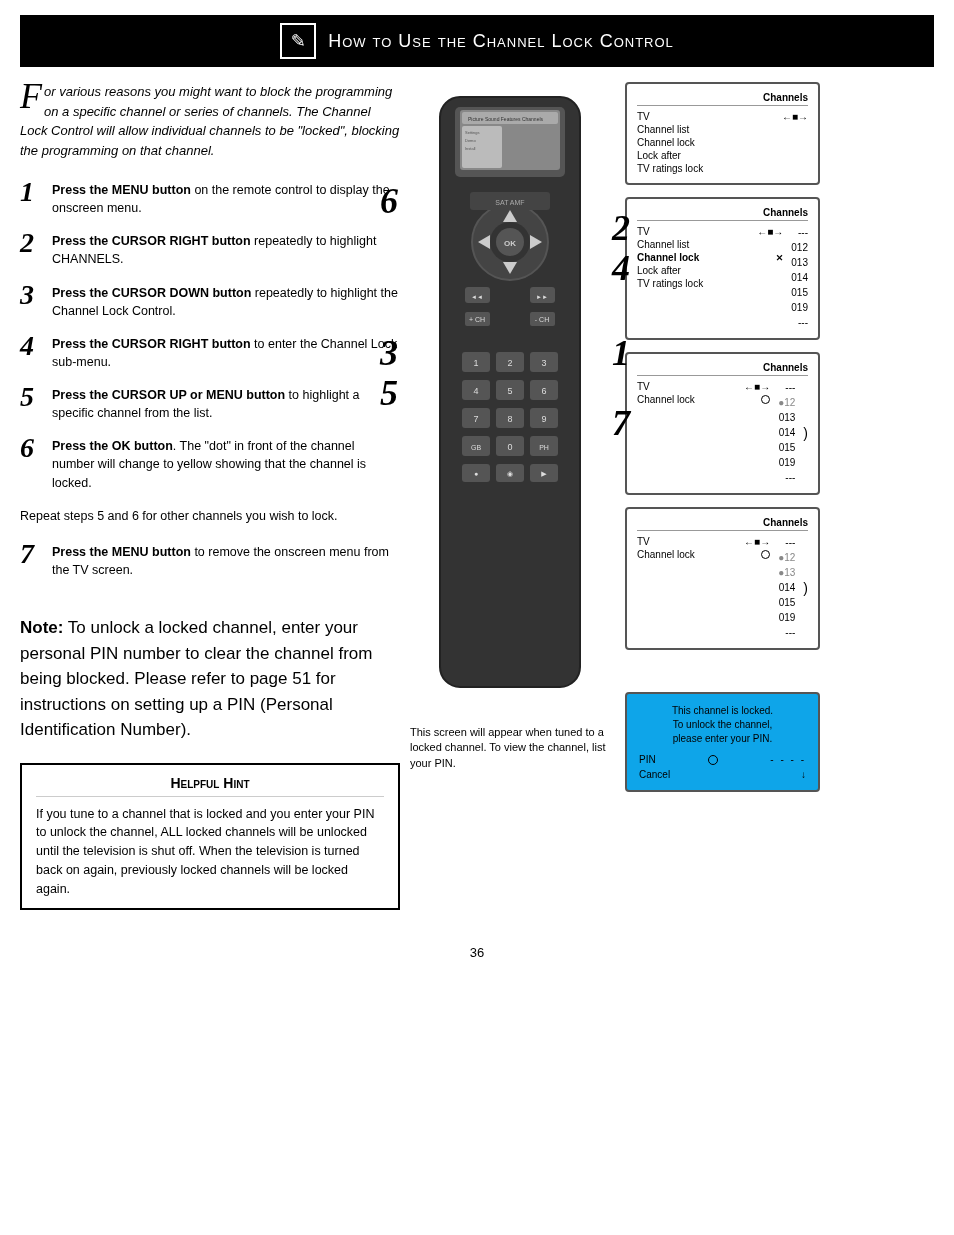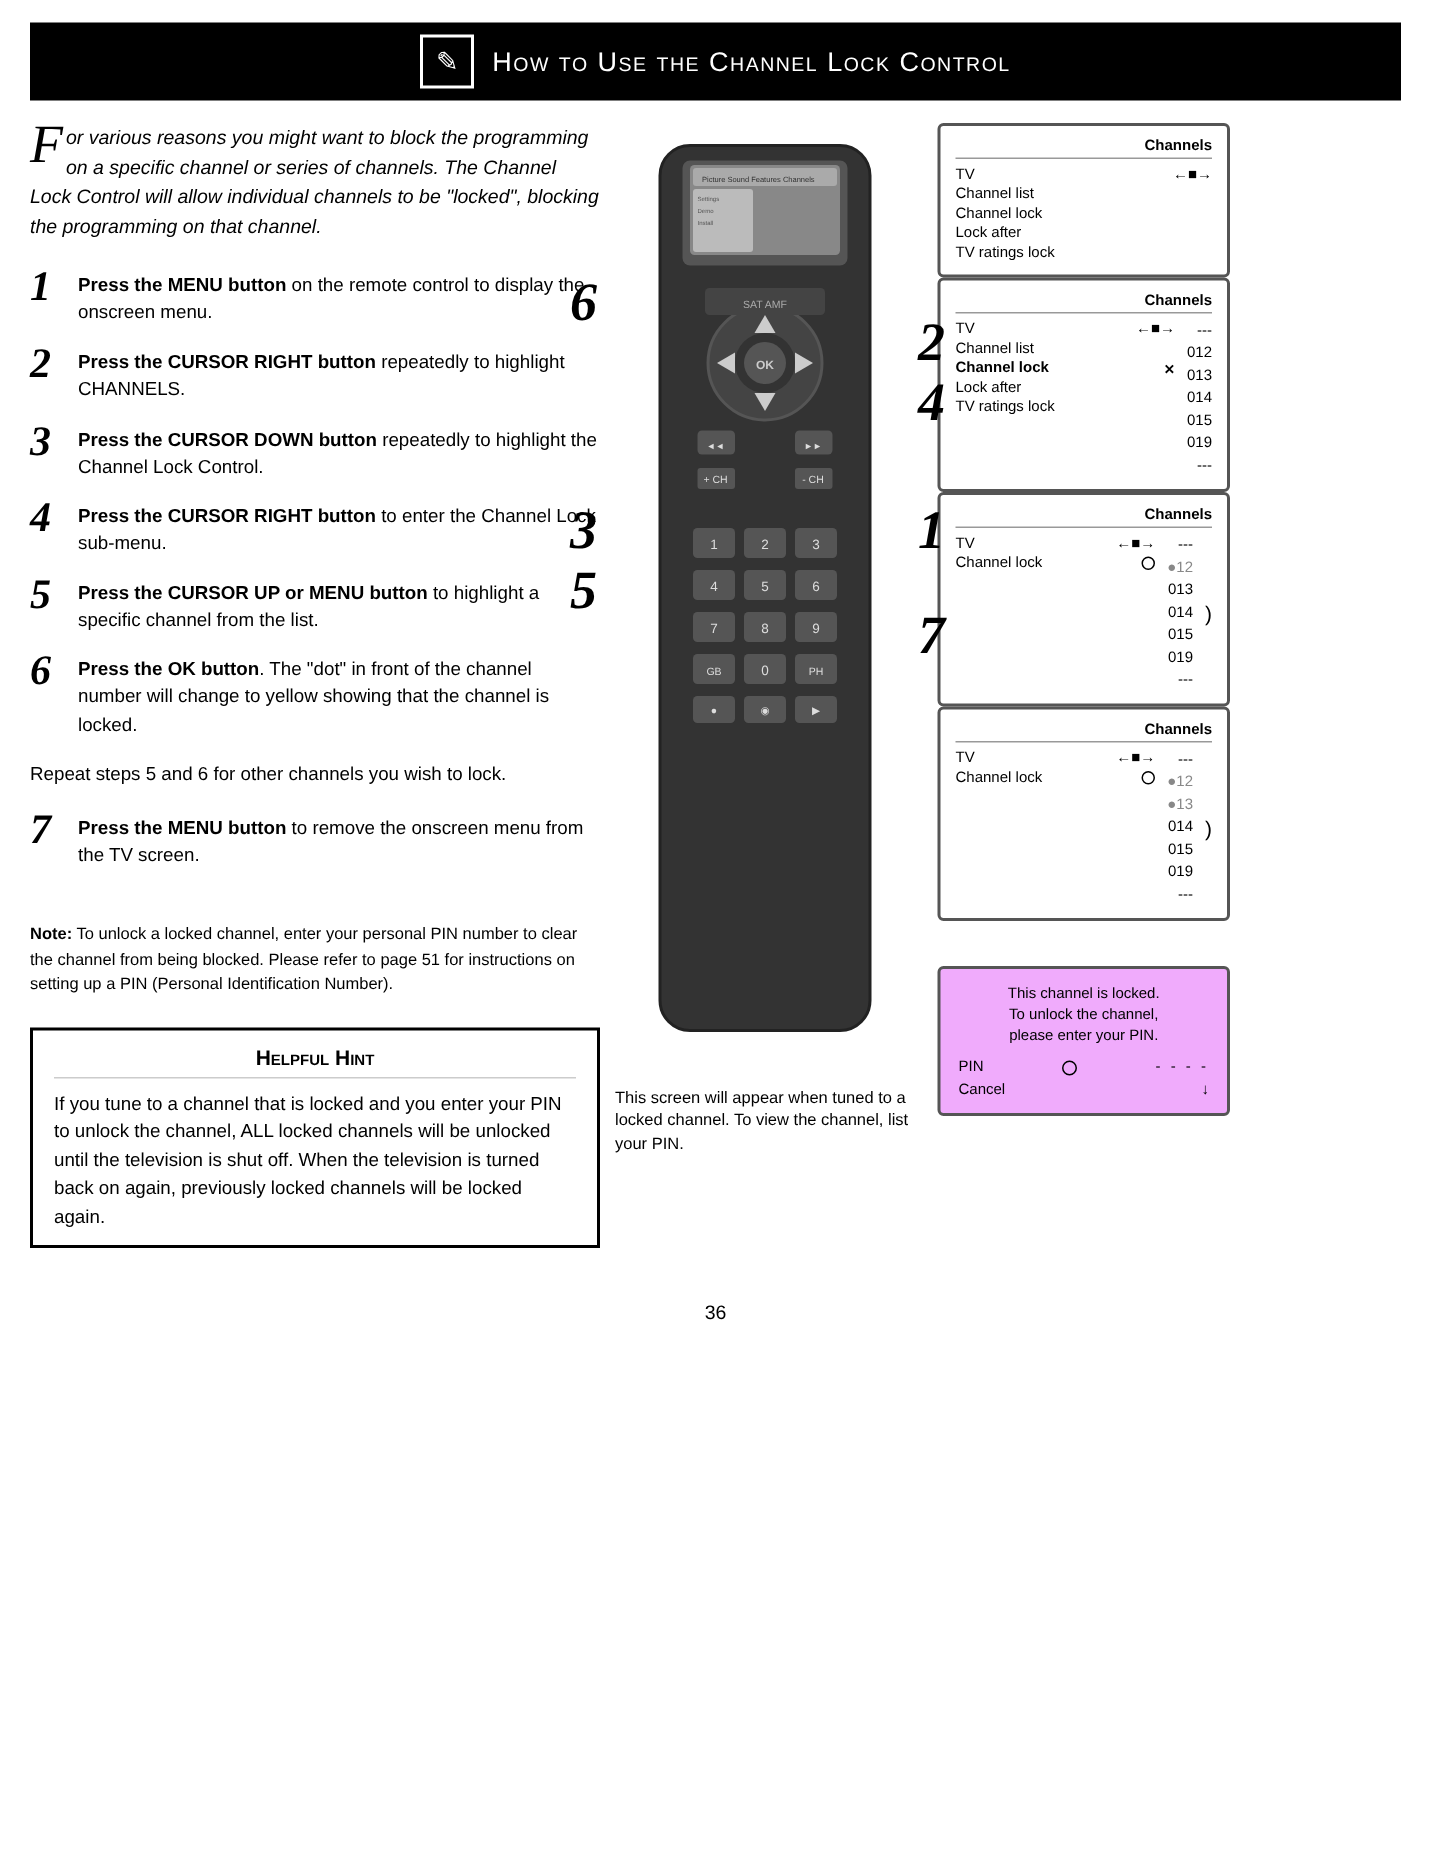--- a/index.html
+++ b/index.html
@@ -102,21 +102,21 @@
     }
 
     .step-7-item {
       display: flex;
       align-items: flex-start;
       gap: 10px;
       margin-bottom: 15px;
     }
 
     .note-text {
-      font-size: 11px;
+      font-size: 17px;
       line-height: 1.5;
       margin-bottom: 20px;
       margin-top: 36px;
     }
 
     
     .hint-box {
       border: 2px solid #000;
       padding: 10px 14px;
       margin-bottom: 10px;
@@ -141,20 +141,21 @@
       position: relative;
     }
 
     .screenshots-col {
       position: absolute;
       right: 0;
       top: 0;
       width: 200px;
       display: flex;
       flex-direction: column;
+      gap: 12px;
     }
 
     .screen-box {
       border: 2px solid #555;
       border-radius: 4px;
       padding: 8px 10px;
       background: #fff;
       font-size: 10px;
       min-height: 90px;
     }
@@ -208,21 +209,21 @@
       display: flex;
       gap: 15px;
       align-items: flex-start;
     }
 
     
     .pin-screen-box {
       border: 2px solid #555;
       border-radius: 4px;
       padding: 10px 12px;
-      background: #f0abfc;
+      background: #0ea5e9;
       font-size: 10px;
       min-height: 100px;
       margin-top: 10px;
     }
     .pin-screen-box .pin-title {
       font-size: 10px;
       text-align: center;
       margin-bottom: 8px;
       line-height: 1.4;
     }

